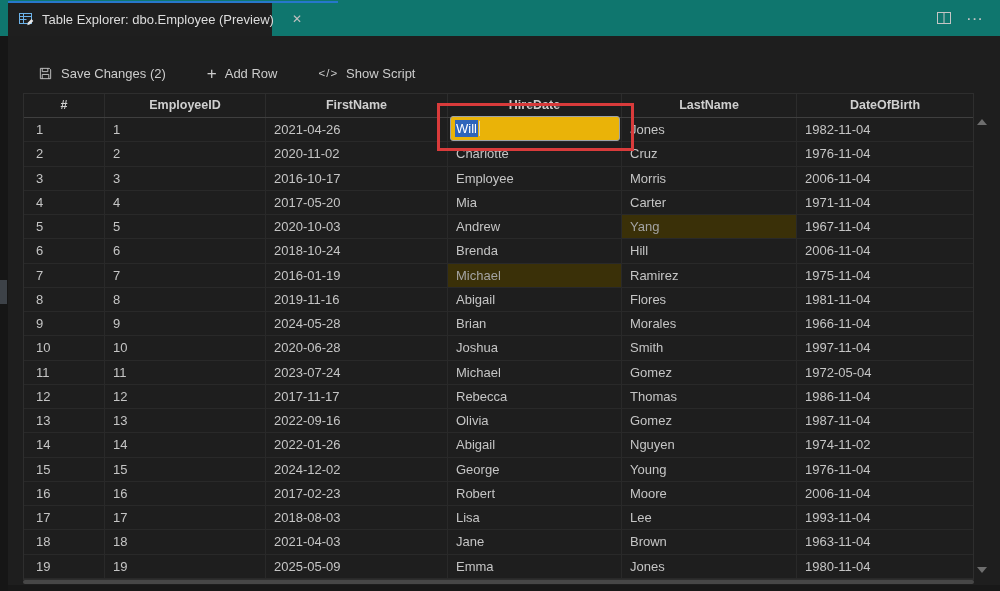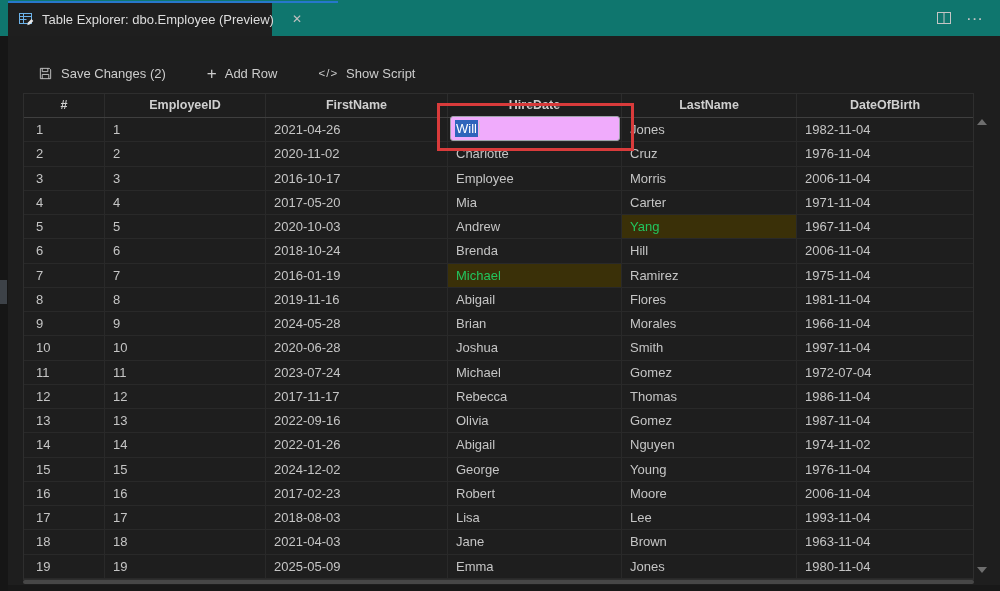--- a/index.html
+++ b/index.html
@@ -43,31 +43,31 @@
   .hcell:last-child { border-right:none; }
   .grid-body { grid-auto-rows:24.26px; }
   .grid-row { display:contents; }
   .cell {
     font-size:13px; color:#c5c5c5; padding-left:8px; display:flex; align-items:center;
     border-right:1px solid #292929; border-bottom:1px solid #292929;
     white-space:nowrap; overflow:hidden; cursor:default;
   }
   .cell.c-n { padding-left:12px; }
   .cell:nth-child(6n) { border-right:none; }
-  .cell.modified { background:#3a3008; color:#22c55e; }
+  .cell.modified { background:#3a3008; color:#a3a3a3; }
   
   .vsb-up, .vsb-down { position:absolute; left:977px; width:0; height:0;
     border-left:5px solid transparent; border-right:5px solid transparent; cursor:pointer; }
   .vsb-up   { top:119px; border-bottom:6px solid #6e6e6e; }
   .vsb-down { top:567px; border-top:6px solid #6e6e6e; }
   .hscroll { position:absolute; left:23px; top:580px; width:951px; height:4px; background:#474747; border-radius:2px; cursor:pointer; }
   
   .cell-editor {
     position:absolute; left:450px; top:116px; width:170px; height:25px;
-    background:#f0abfc; border:1px solid #9da2a8; border-radius:3px;
+    background:#eab308; border:1px solid #9da2a8; border-radius:3px;
     display:flex; align-items:center; padding-left:4px; z-index:20; cursor:text;
   }
   .cell-editor .sel { background:#2e64bb; color:#ffffff; font-size:13px; padding:1px 1px; }
   .cell-editor .caret { width:1px; height:15px; background:#d0d0d0; margin-left:1px; }
   .annotation-rect {
     position:absolute; left:437px; top:103px; width:197px; height:48px;
     border:3px solid #d93b3b; z-index:40; pointer-events:none;
   }
   svg { display:block; }
 </style>
@@ -216,21 +216,21 @@
     <div class="cell">Joshua</div>
     <div class="cell">Smith</div>
     <div class="cell">1997-11-04</div>
   </div>
       <div class="grid-row">
     <div class="cell c-n">11</div>
     <div class="cell">11</div>
     <div class="cell">2023-07-24</div>
     <div class="cell">Michael</div>
     <div class="cell">Gomez</div>
-    <div class="cell">1972-07-04</div>
+    <div class="cell">1972-05-04</div>
   </div>
       <div class="grid-row">
     <div class="cell c-n">12</div>
     <div class="cell">12</div>
     <div class="cell">2017-11-17</div>
     <div class="cell">Rebecca</div>
     <div class="cell">Thomas</div>
     <div class="cell">1986-11-04</div>
   </div>
       <div class="grid-row">

